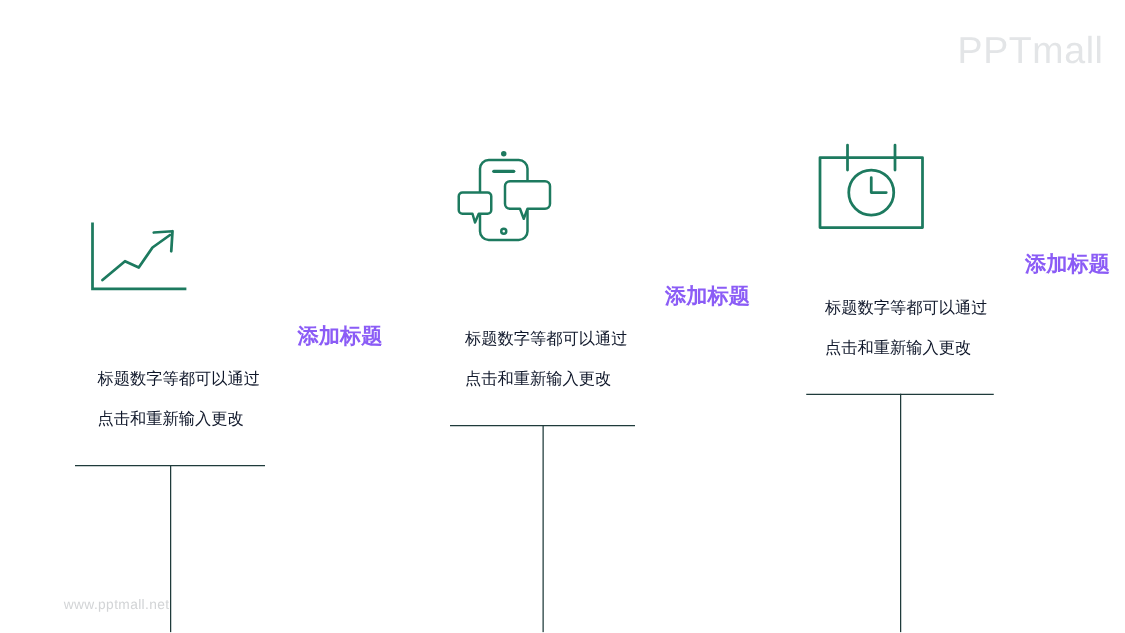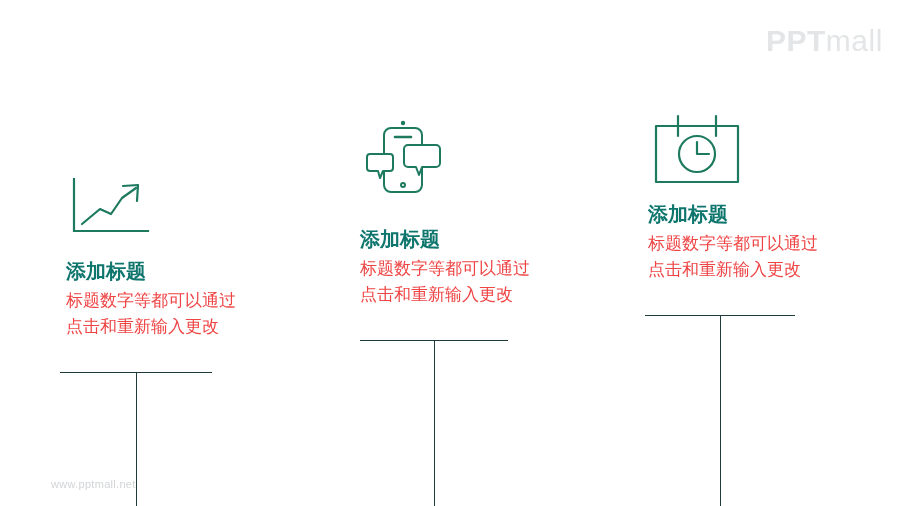--- a/index.html
+++ b/index.html
@@ -25,21 +25,21 @@
     top: 26px;
     left: 766px;
     font-size: 30px;
     line-height: 1;
     letter-spacing: 0.5px;
     color: #e3e5e7;
     font-weight: 400;
     user-select: none;
     white-space: nowrap;
   }
-  .brand-logo .lo-bold { font-weight: 700; }
+  .brand-logo .lo-bold { font-weight: 400; }
 
   
   .watermark {
     position: absolute;
     left: 51px;
     top: 478px;
     font-size: 11px;
     color: #d2d4d6;
     letter-spacing: 0.3px;
     white-space: nowrap;
@@ -52,32 +52,33 @@
   }
   .col-icon {
     position: absolute;
     display: block;
   }
   .col-text {
     position: absolute;
     width: 240px;
   }
   .col-title {
-    font-size: 20px;
+    font-size: 17px;
     font-weight: 700;
-    color: #0f766e;
+    color: #8b5cf6;
     line-height: 1.35;
     margin: 0 0 3px 0;
     white-space: nowrap;
+    text-align: right;
   }
   .col-body {
-    font-size: 17px;
-    color: #ef4444;
+    font-size: 13px;
+    color: #0f172a;
     line-height: 1.55;
-    margin: 0;
+    margin: 12px;
     white-space: nowrap;
   }
 
   
   .connector {
     position: absolute;
   }
   .connector .hline {
     position: absolute;
     left: 0;

